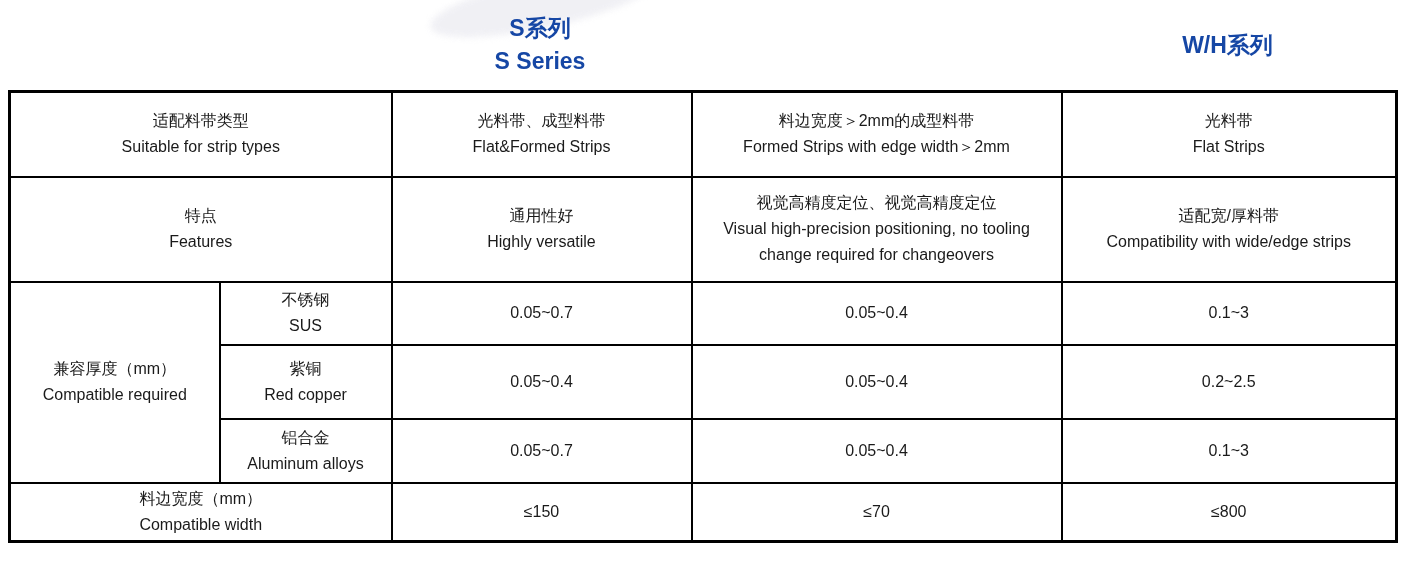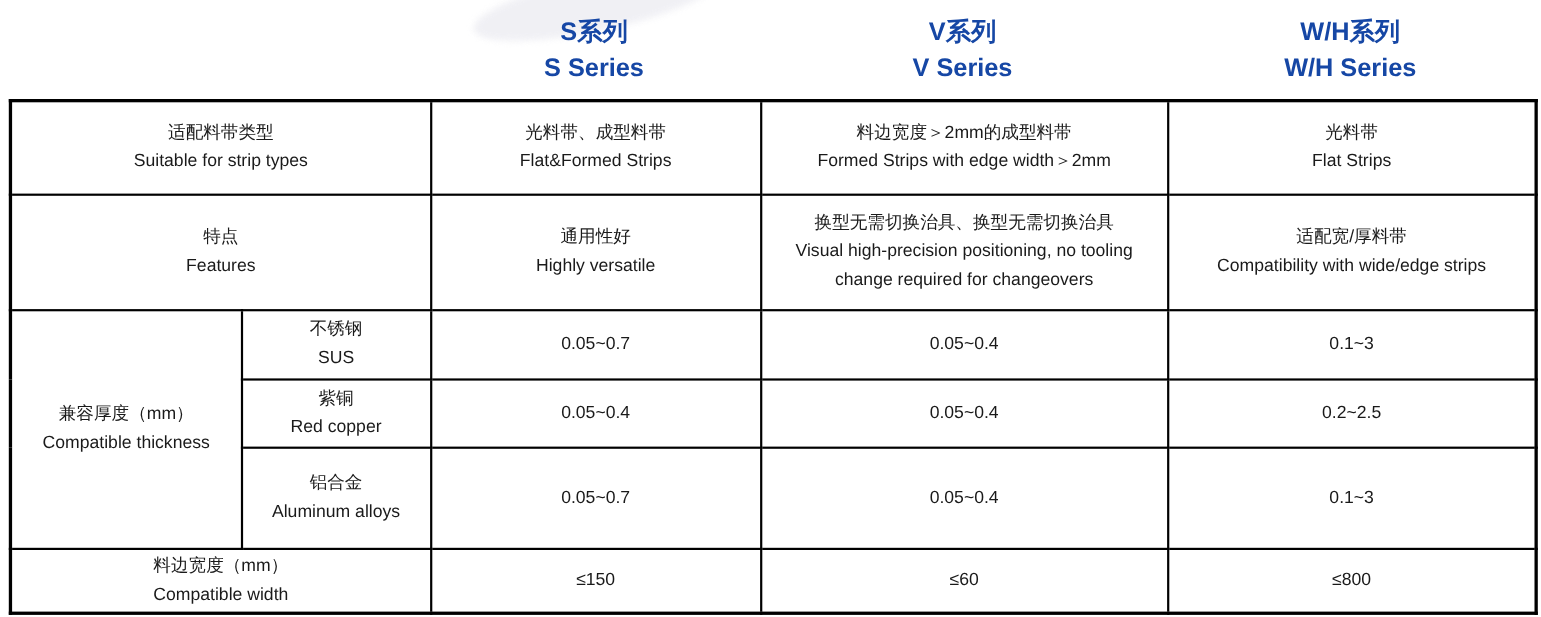--- a/index.html
+++ b/index.html
@@ -49,27 +49,22 @@
 <body>
 
 <div class="canvas">
 
   <div class="wisp"></div>
 
   <div class="series-header s">
     <span class="zh">S系列</span>
     <span class="en">S Series</span>
   </div>
-  <div class="series-header v">
-    <span class="zh">V系列</span>
-    <span class="en">V Series</span>
-  </div>
   <div class="series-header wh">
     <span class="zh">W/H系列</span>
-    <span class="en">W/H Series</span>
   </div>
 
   <table class="spec">
     <colgroup>
       <col style="width:210px">
         <col style="width:172px">
       <col style="width:300px">
         <col style="width:370px">
         <col style="width:335px">
     </colgroup>
@@ -97,68 +92,68 @@
     <tr style="height:105px">
       <td colspan="2" class="lbl">
         <span class="zh">特点</span>
         <span class="en">Features</span>
       </td>
       <td>
         <span class="zh">通用性好</span>
         <span class="en">Highly versatile</span>
       </td>
       <td>
-        <span class="zh">换型无需切换治具、换型无需切换治具</span>
+        <span class="zh">视觉高精度定位、视觉高精度定位</span>
         <span class="en">Visual high-precision positioning, no tooling change required for changeovers</span>
       </td>
       <td>
         <span class="zh">适配宽/厚料带</span>
         <span class="en">Compatibility with wide/edge strips</span>
       </td>
     </tr>
 
     <tr style="height:63px">
       <td rowspan="3" class="lbl">
         <span class="zh">兼容厚度（mm）</span>
-        <span class="en">Compatible thickness</span>
+        <span class="en">Compatible required</span>
       </td>
       <td class="lbl">
         <span class="zh">不锈钢</span>
         <span class="en">SUS</span>
       </td>
       <td>0.05~0.7</td>
       <td>0.05~0.4</td>
       <td>0.1~3</td>
     </tr>
 
-    <tr style="height:62px">
+    <tr style="height:74px">
       <td class="lbl">
         <span class="zh">紫铜</span>
         <span class="en">Red copper</span>
       </td>
       <td>0.05~0.4</td>
       <td>0.05~0.4</td>
       <td>0.2~2.5</td>
     </tr>
 
-    <tr style="height:92px">
+    <tr style="height:64px">
       <td class="lbl">
         <span class="zh">铝合金</span>
         <span class="en">Aluminum alloys</span>
       </td>
       <td>0.05~0.7</td>
       <td>0.05~0.4</td>
       <td>0.1~3</td>
     </tr>
 
     <tr style="height:59px">
       <td colspan="2" class="lbl">
         <span class="zh">料边宽度（mm）</span>
         <span class="en">Compatible width</span>
       </td>
       <td>≤150</td>
-      <td>≤60</td>
+      <td>≤70</td>
       <td>≤800</td>
     </tr>
   </tbody>
     </table>
 
 </div>
 
 </body></html>

